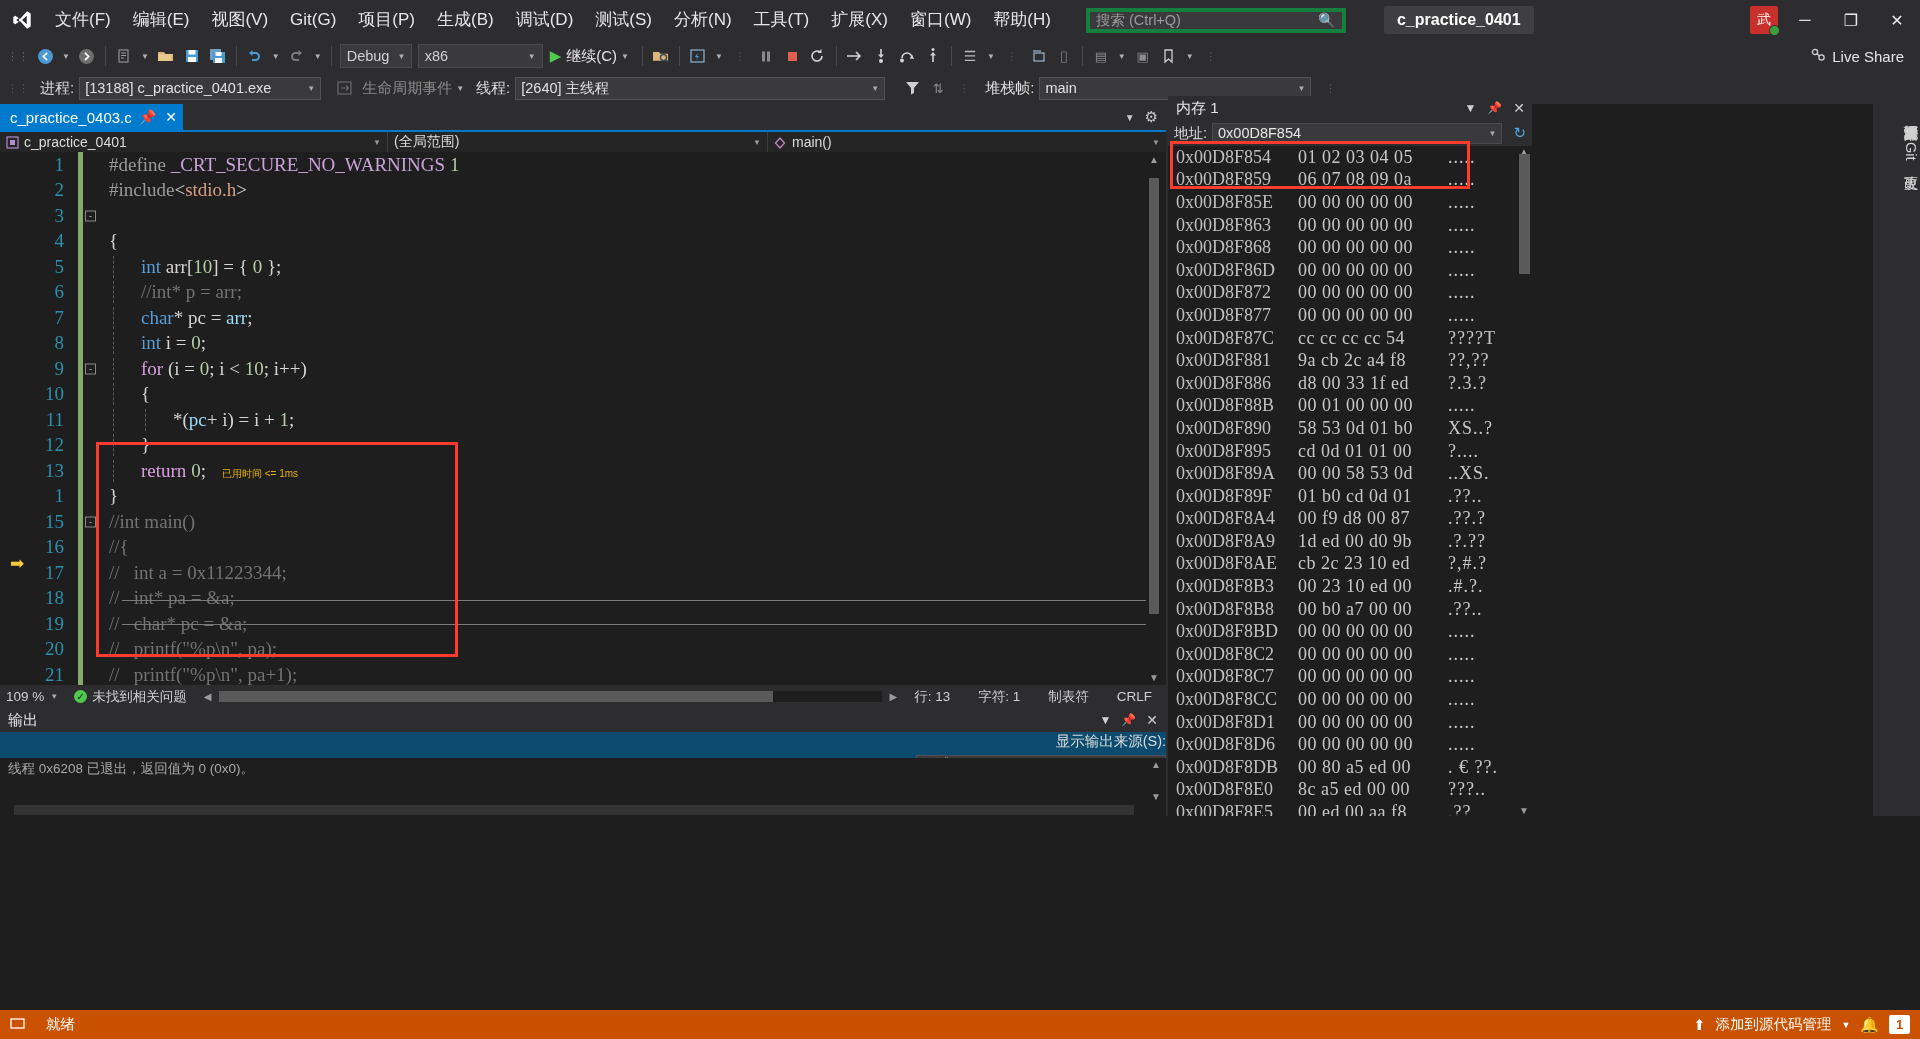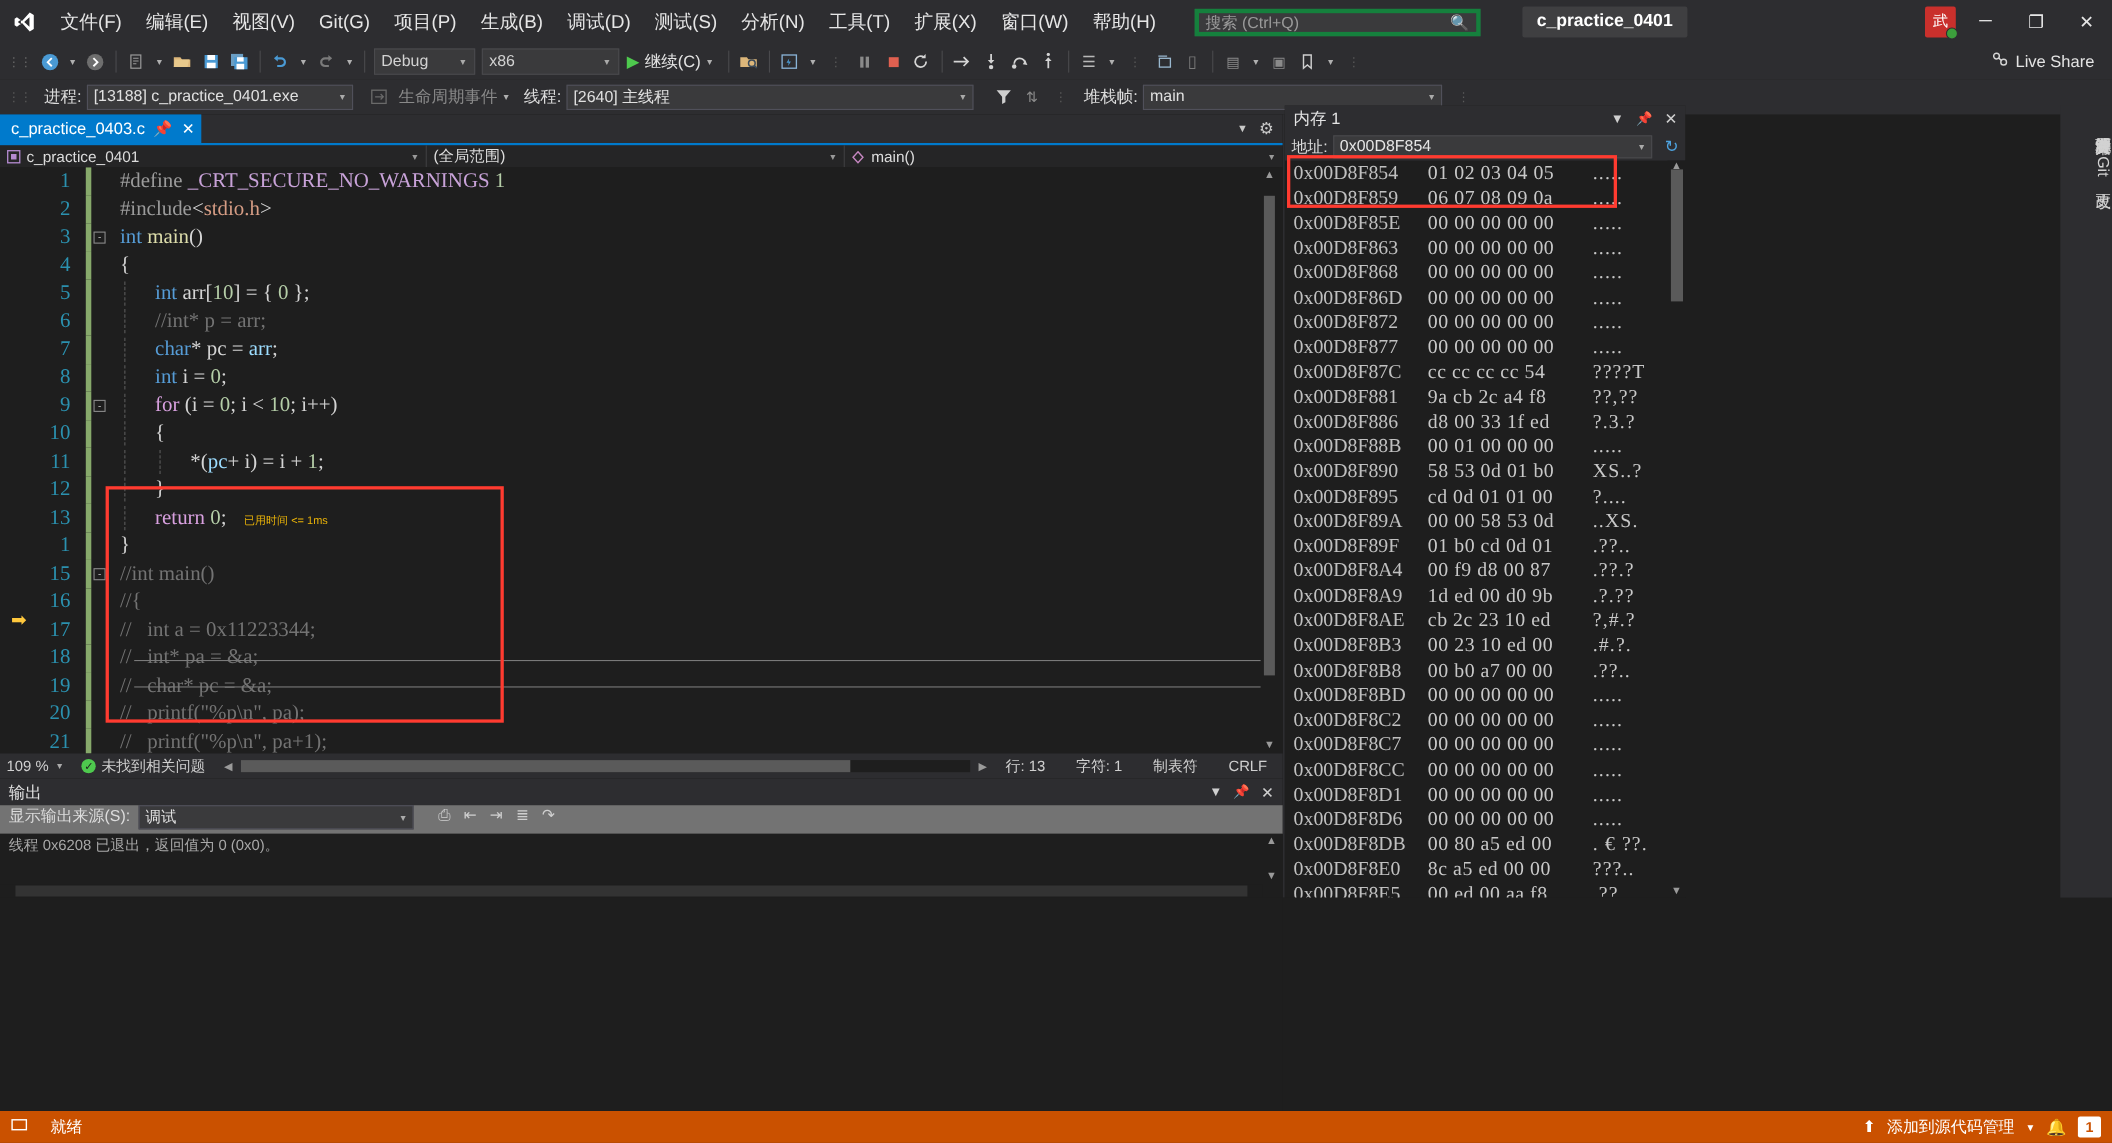--- a/index.html
+++ b/index.html
@@ -208,21 +208,21 @@
   
   #output-pane {
     position: absolute; left: 0; top: 708px; width: 1166px; height: 108px; background: #1e1e1e;
   }
   #output-header {
     height: 24px; background: #2d2d30; display: flex; align-items: center;
     color: #e2e2e2; font-size: 15px; padding-left: 8px;
   }
   #output-header .hr-ctrl { margin-left: auto; display: flex; align-items: center; gap: 10px; padding-right: 8px; font-size: 12px; color: #cfcfcf; }
   #output-toolbar {
-    height: 26px; background: #737373; display: flex; align-items: flex-start; padding-left: 8px; gap: 4px;
+    height: 26px; background: #0c4a6e; display: flex; align-items: flex-end; padding-left: 8px; gap: 4px; flex-direction: column;
   }
   #output-toolbar .olbl { color: #dcdcdc; font-size: 14.5px; }
   #src-combo {
     width: 250px; height: 22px; background: #3a3a3c; border: 1px solid #50505a; color: #e0e0e0;
     font-size: 14px; display: flex; align-items: center; padding: 0 5px; margin-left: 4px;
   }
   #src-combo .cc { margin-left: auto; font-size: 8px; color: #aaa; }
   #output-toolbar .oic { color: #cfcfcf; font-size: 14px; padding: 0 4px; }
   #output-body {
     position: absolute; left: 0; top: 50px; width: 1166px; height: 58px;
@@ -409,21 +409,21 @@
   <div class="tcaret">▼</div>
   <div class="tbtn">
     <svg width="17" height="16" viewBox="0 0 17 16">
         <path d="M12 5H7.5a3.5 3.5 0 0 0 0 7H11" stroke="#7a7a7a" stroke-width="2" fill="none"></path>
         <path d="M10.5 2 14 5l-3.5 3z" fill="#7a7a7a"></path>
       </svg>
   </div>
   <div class="tcaret">▼</div>
   <div class="tsep"></div>
 
-  <div class="tcombo" id="cfg-combo" style="width:92px;">
+  <div class="tcombo" id="cfg-combo" style="width:72px;">
     <span class="cv">Debug</span>
     <span class="cc">▼</span>
   </div>
   <div class="tcombo" id="plat-combo" style="width:125px;">
     <span class="cv">x86</span>
     <span class="cc">▼</span>
   </div>
 
   <div id="btn-continue">
     <span style="color:#4ec94e;font-size:15px;margin-right:5px;">▶</span>
@@ -600,21 +600,21 @@
       </span>
       <span>main()</span>
       <span class="cc">▼</span>
     </div>
   </div>
 
   <div id="code-area">
     <div id="code-lines">
         <div class="cl"><div class="lnum">1</div><div class="chgbar chg-green"></div><div class="gutter2"></div><div class="codetext" style="padding-left: 8px;"><span class="k-pp">#define </span><span class="k-ppm">_CRT_SECURE_NO_WARNINGS</span><span class="k-plain"> </span><span class="k-num">1</span></div></div>
         <div class="cl"><div class="lnum">2</div><div class="chgbar chg-green"></div><div class="gutter2"></div><div class="codetext" style="padding-left: 8px;"><span class="k-pp">#include</span><span class="k-plain">&lt;</span><span class="k-str">stdio.h</span><span class="k-plain">&gt;</span></div></div>
-        <div class="cl"><div class="lnum">3</div><div class="chgbar chg-green"></div><div class="gutter2"><span class="fold" style="left: 2px;">-</span></div><div class="codetext" style="padding-left: 8px;"><span class="k-type">int</span><span class="k-plain"> </span><span class="k-fn">main</span><span class="k-plain">()</span></div></div>
+        <div class="cl"><div class="lnum">3</div><div class="chgbar chg-green"></div><div class="gutter2"><span class="fold" style="left: 2px;">-</span></div></div>
         <div class="cl"><div class="lnum">4</div><div class="chgbar chg-green"></div><div class="gutter2"></div><div class="codetext" style="padding-left: 8px;"><span class="k-plain">{</span></div></div>
         <div class="cl"><div class="lnum">5</div><div class="chgbar chg-green"></div><div class="gutter2"></div><div class="codetext" style="padding-left: 40px;"><span class="guide" style="left: 12px;"></span><span class="k-type">int</span><span class="k-plain"> arr[</span><span class="k-num">10</span><span class="k-plain">] = { </span><span class="k-num">0</span><span class="k-plain"> };</span></div></div>
         <div class="cl"><div class="lnum">6</div><div class="chgbar chg-green"></div><div class="gutter2"></div><div class="codetext" style="padding-left: 40px;"><span class="guide" style="left: 12px;"></span><span class="k-cmt">//int* p = arr;</span></div></div>
         <div class="cl"><div class="lnum">7</div><div class="chgbar chg-green"></div><div class="gutter2"></div><div class="codetext" style="padding-left: 40px;"><span class="guide" style="left: 12px;"></span><span class="k-type">char</span><span class="k-plain">* pc = </span><span class="k-var">arr</span><span class="k-plain">;</span></div></div>
         <div class="cl"><div class="lnum">8</div><div class="chgbar chg-green"></div><div class="gutter2"></div><div class="codetext" style="padding-left: 40px;"><span class="guide" style="left: 12px;"></span><span class="k-type">int</span><span class="k-plain"> i = </span><span class="k-num">0</span><span class="k-plain">;</span></div></div>
         <div class="cl"><div class="lnum">9</div><div class="chgbar chg-green"></div><div class="gutter2"><span class="fold" style="left: 2px;">-</span></div><div class="codetext" style="padding-left: 40px;"><span class="guide" style="left: 12px;"></span><span class="k-kw">for</span><span class="k-plain"> (i = </span><span class="k-num">0</span><span class="k-plain">; i &lt; </span><span class="k-num">10</span><span class="k-plain">; i++)</span></div></div>
         <div class="cl"><div class="lnum">10</div><div class="chgbar chg-green"></div><div class="gutter2"></div><div class="codetext" style="padding-left: 40px;"><span class="guide" style="left: 12px;"></span><span class="k-plain">{</span></div></div>
         <div class="cl"><div class="lnum">11</div><div class="chgbar chg-green"></div><div class="gutter2"></div><div class="codetext" style="padding-left: 72px;"><span class="guide" style="left: 12px;"></span><span class="guide" style="left: 44px;"></span><span class="k-plain">*(</span><span class="k-var">pc</span><span class="k-plain">+ i) = i + </span><span class="k-num">1</span><span class="k-plain">;</span></div></div>
         <div class="cl"><div class="lnum">12</div><div class="chgbar chg-green"></div><div class="gutter2"></div><div class="codetext" style="padding-left: 40px;"><span class="guide" style="left: 12px;"></span><span class="k-plain">}</span></div></div>
         <div class="cl"><div class="lnum">13</div><div class="chgbar chg-green"></div><div class="gutter2"></div><div class="codetext" style="padding-left: 40px;"><span class="guide" style="left: 12px;"></span><span class="k-kw">return</span><span class="k-plain"> </span><span class="k-num">0</span><span class="k-plain">;</span><span id="elapsed">已用时间 &lt;= 1ms</span></div></div>

